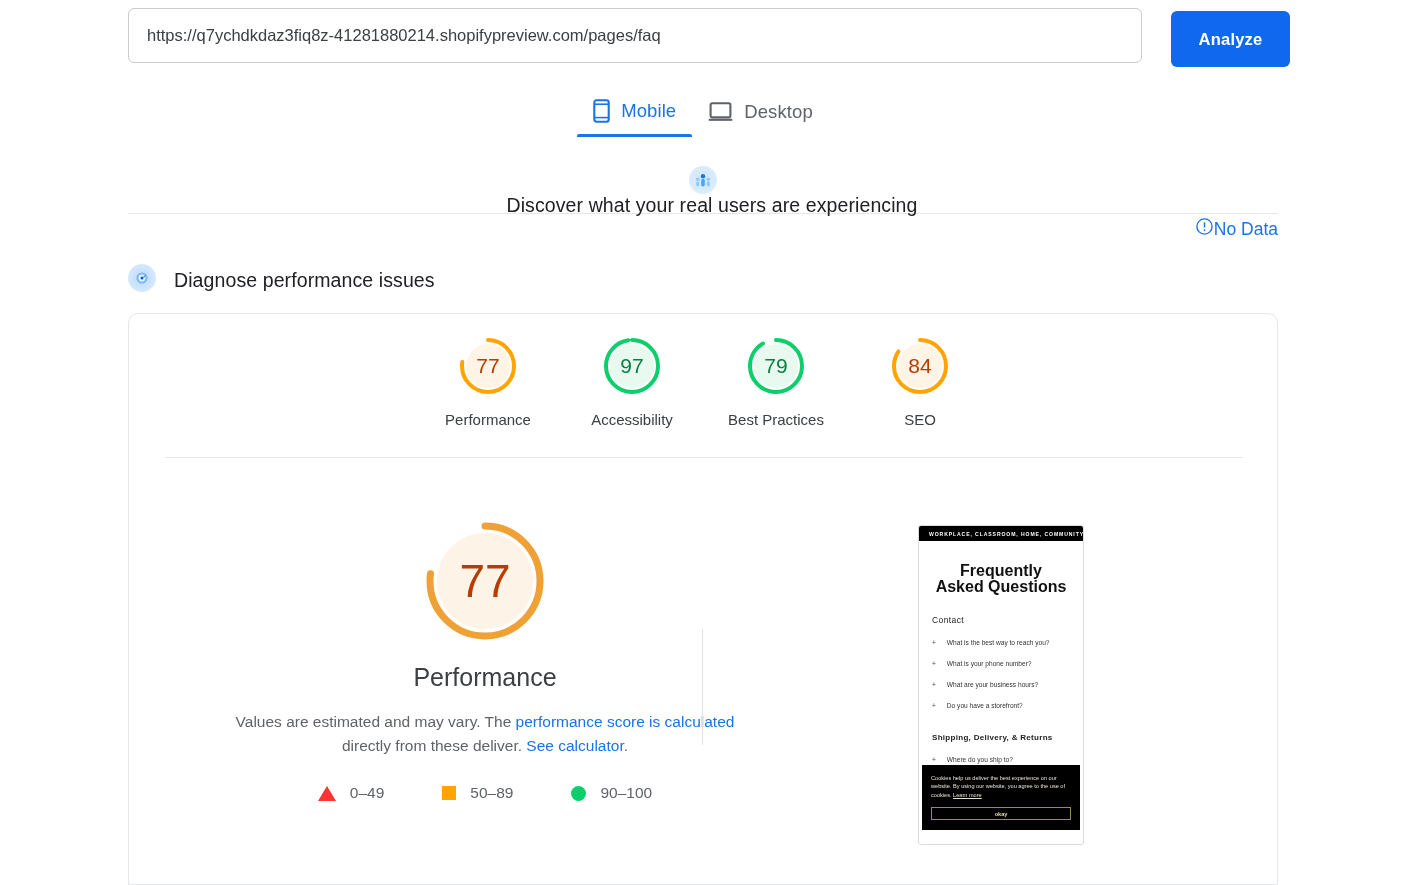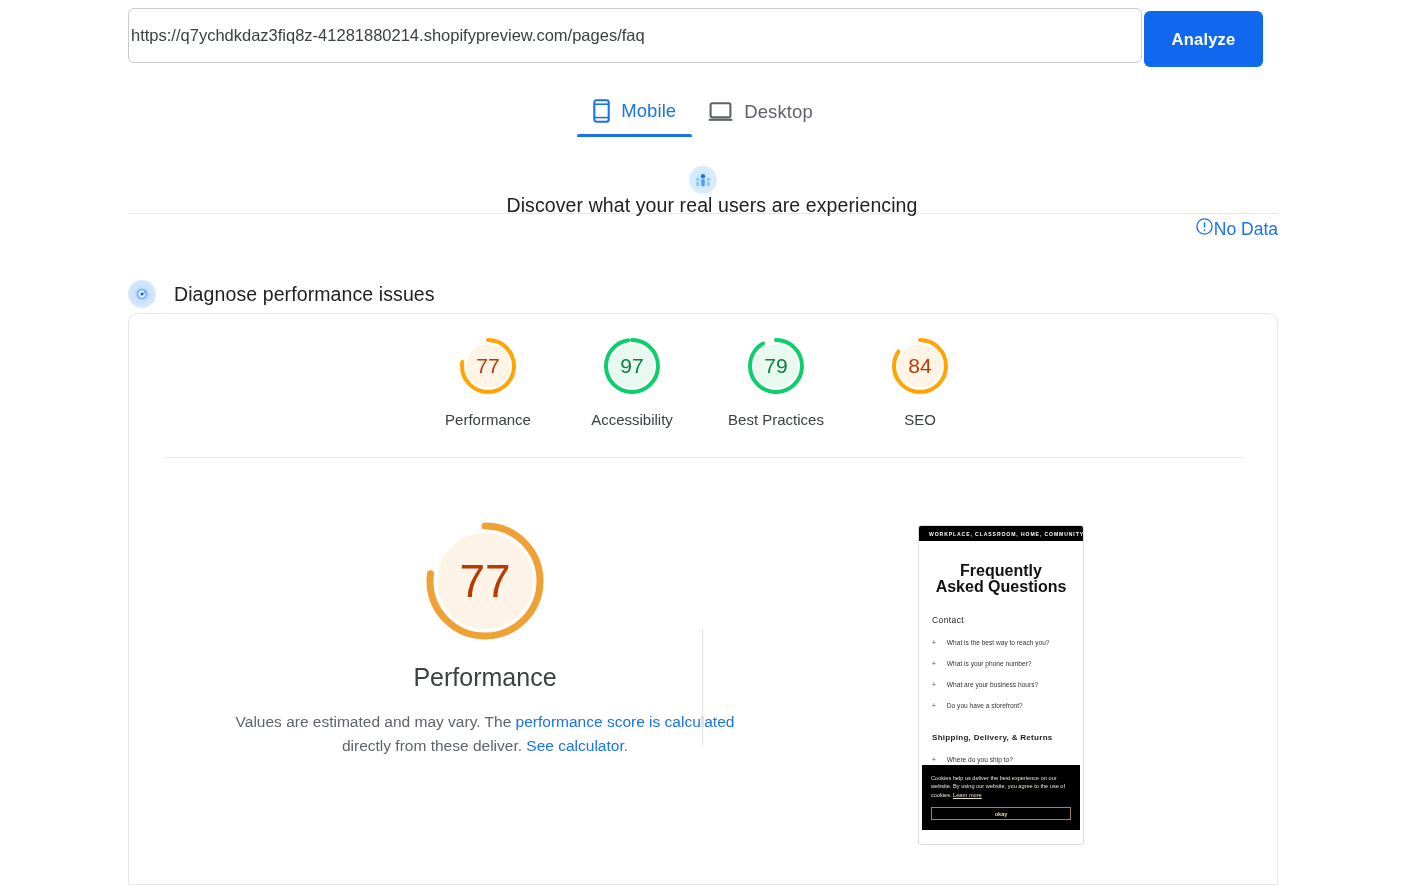--- a/index.html
+++ b/index.html
@@ -19,25 +19,25 @@
     display: flex; align-items: center;
   }
   .url-input {
     width: 1014px; height: 55px;
     border: 1px solid #c8ccd0;
     border-radius: 6px;
     background: #fff;
     font-family: "Liberation Sans", sans-serif;
     font-size: 16.5px;
     color: #3c4043;
-    padding: 0 2px;
+    padding: 0 18px;
     outline: none;
   }
   .analyze-btn {
-    position: absolute; left: 1016px; top: 4px;
+    position: absolute; left: 1043px; top: 4px;
     width: 119px; height: 56px;
     background: #1068ef;
     color: #fff;
     border: none; border-radius: 6px;
     font-family: "Liberation Sans", sans-serif;
     font-size: 16.5px; font-weight: bold;
     cursor: pointer;
     letter-spacing: .2px;
   }
 
@@ -59,21 +59,21 @@
     height: 3px; background: #1a73e8; border-radius: 2px 2px 0 0;
   }
   .icon-svg { display:block; }
 
   
   .section-row {
     position: absolute; left: 128px; width: 1150px;
     display: flex; align-items: center;
   }
   .sec-users { top: 166px; height: 48px; border-bottom: 1px solid #e6e6e6; padding-bottom: 42px; flex-direction: column; }
-  .sec-diag  { top: 272px; height: 44px; }
+  .sec-diag  { top: 248px; height: 44px; align-items: flex-end; }
   .sec-ico {
     width: 28px; height: 28px; border-radius: 50%;
     display:flex; align-items:center; justify-content:center;
     flex: 0 0 auto;
   }
   .ico-users { background: radial-gradient(circle at 50% 45%, #cfe6fb 0%, #d9ecfd 60%, #e8f3fe 100%); }
   .ico-diag  { background: radial-gradient(circle at 50% 50%, #b9d8fb 0%, #cfe5fd 55%, #e4f0fe 100%); }
   .sec-title {
     margin-left: 18px;
     font-size: 19.5px; color: #202124; letter-spacing: .1px;
@@ -312,20 +312,34 @@
         <svg width="124" height="124" viewBox="0 0 124 124">
           <circle cx="62" cy="62" r="48" fill="#fdf3e7"></circle>
           <circle cx="62" cy="62" r="55" fill="none" stroke="#f0a135" stroke-width="7" stroke-linecap="round" stroke-dasharray="266.1 345.6" transform="rotate(-90 62 62)"></circle>
         </svg>
         <span class="big-num">77</span>
       </div>
       <div class="perf-title">Performance</div>
       <div class="perf-desc">
         <span>Values are estimated and may vary. The </span><a>performance score is calculated</a><span> directly from these deliver. </span><a>See calculator</a><span>.</span>
       </div>
+      <div class="legend">
+        <div class="leg">
+          <span class="sw-tri"></span>
+          <span class="leg-txt">0–49</span>
+        </div>
+        <div class="leg">
+          <span class="sw-sq"></span>
+          <span class="leg-txt">50–89</span>
+        </div>
+        <div class="leg">
+          <span class="sw-ci"></span>
+          <span class="leg-txt">90–100</span>
+        </div>
+      </div>
     </div>
 
   </div>
 
   <div class="v-div"></div>
 
   <div class="phone">
     <div class="ph-marquee">WORKPLACE, CLASSROOM, HOME, COMMUNITY   FUN, EA</div>
     <div class="ph-h1">Frequently Asked Questions</div>
     <div class="ph-sub">Contact</div>

